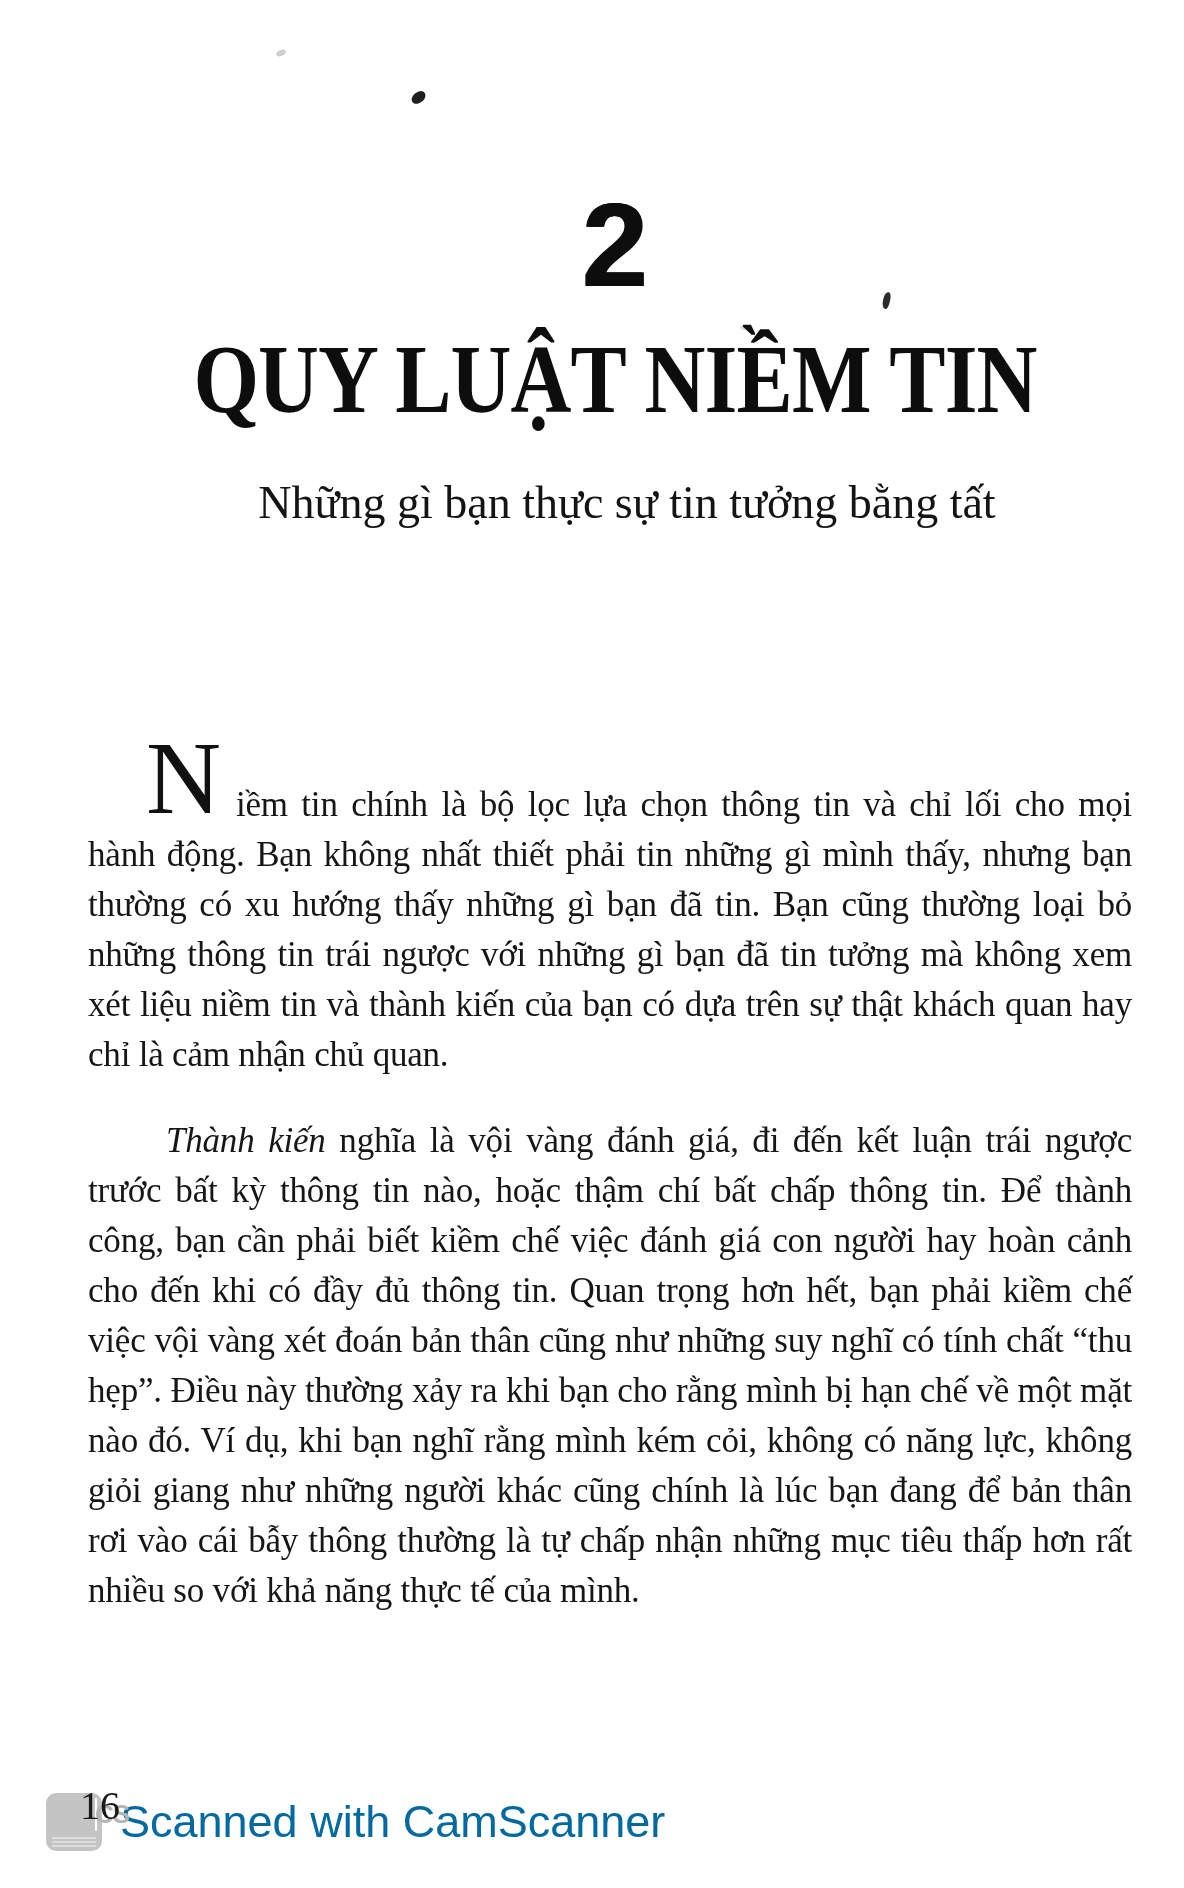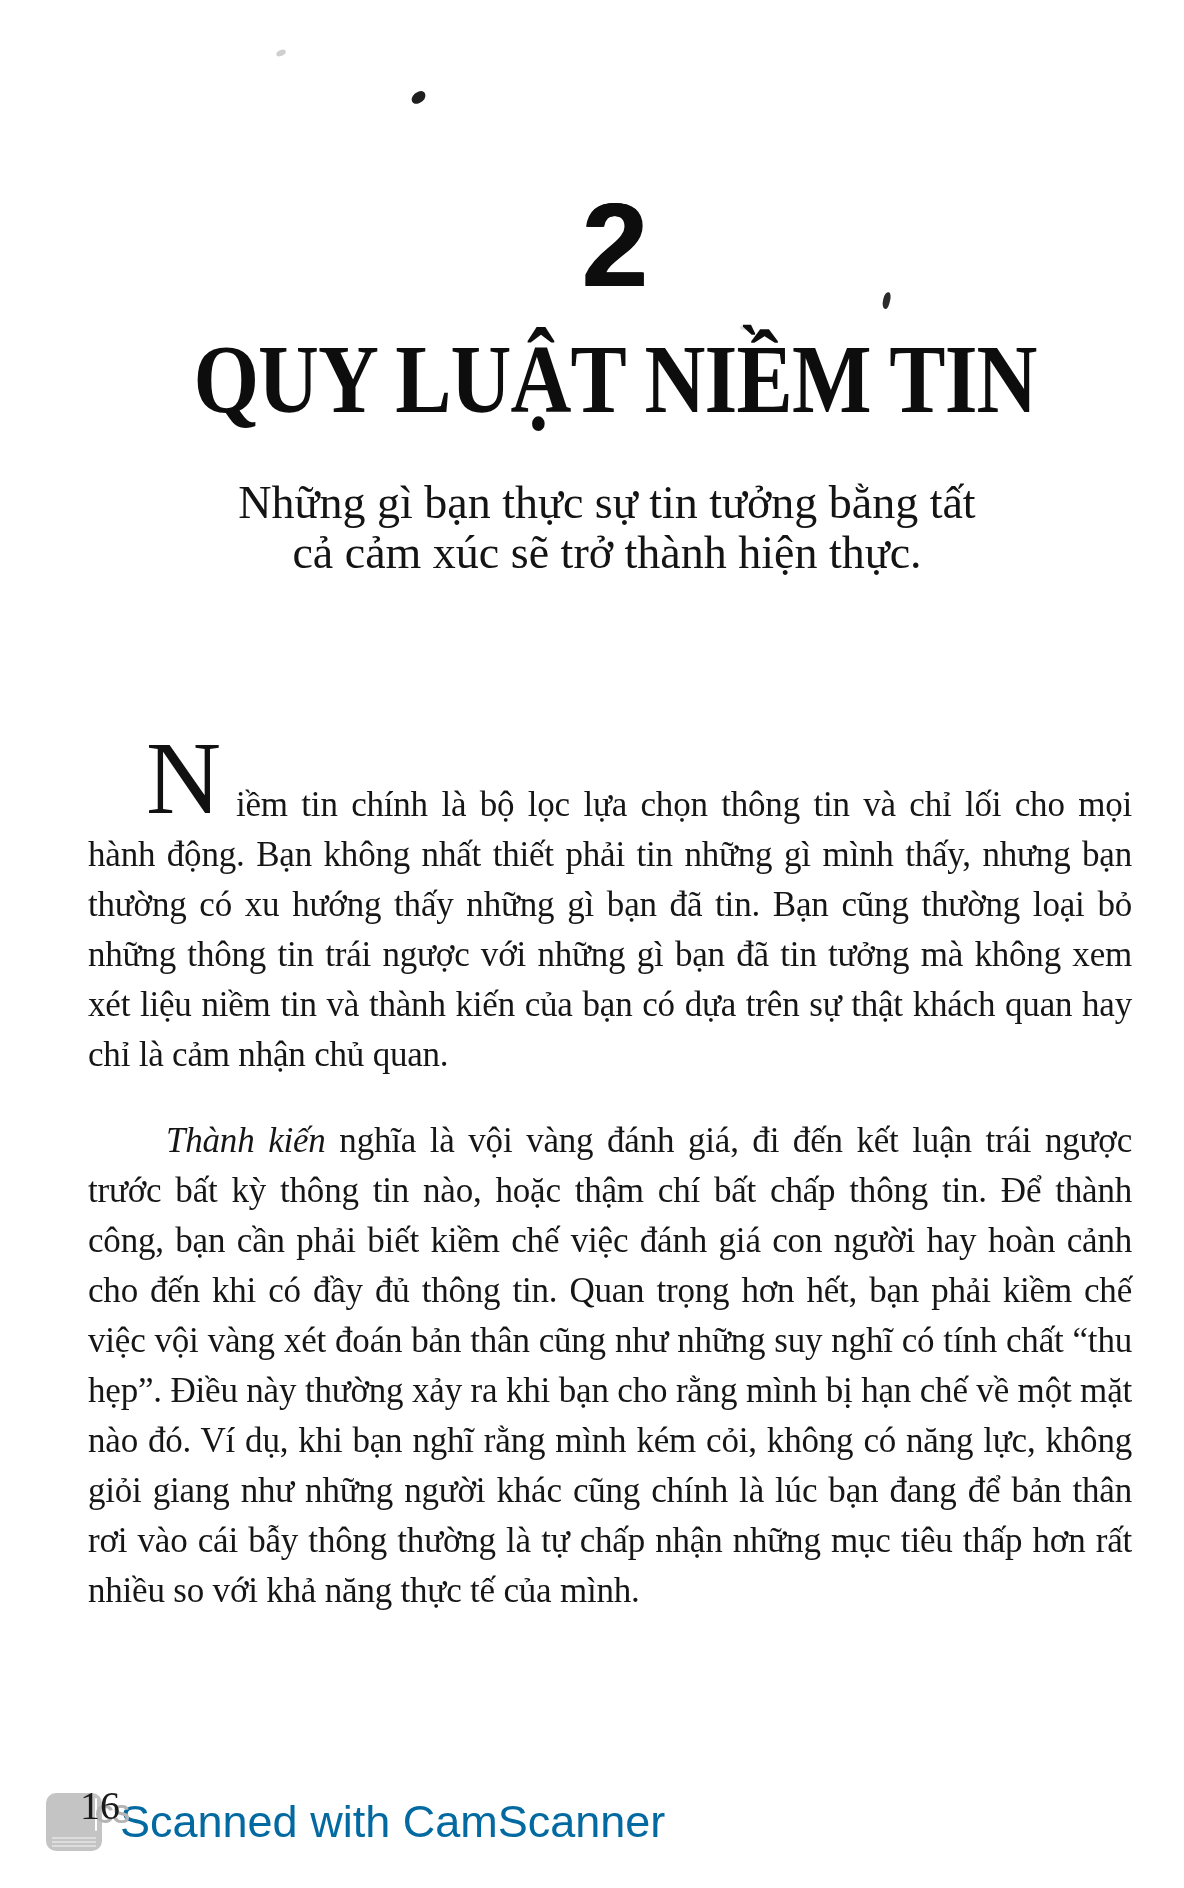--- a/index.html
+++ b/index.html
@@ -32,21 +32,21 @@
     text-align:center;
     font-weight:bold;
     font-size:98px;line-height:1.05;
     color:#0d0d0d;
     transform:scaleX(0.86);
     transform-origin:50% 0;
     white-space:nowrap;
     letter-spacing:-1px;
   }
   .subtitle{
-    position:absolute;left:72px;top:478px;width:1070px;
+    position:absolute;left:92px;top:478px;width:1070px;
     text-align:center;
     font-size:46px;line-height:50px;
     color:#141414;
   }
   .body-col{
     position:absolute;left:80px;top:772px;width:1060px;
     font-size:35px;line-height:50px;
     letter-spacing:-0.2px;
     text-align:justify;
     color:#161616;
@@ -109,21 +109,20 @@
 
   <div class="chapter-number">2</div>
 
   <div class="speck s3"></div>
   <div class="speck s4"></div>
 
   <h1 class="title">QUY LUẬT NIỀM TIN</h1>
 
   <div class="subtitle">
     <div>Những gì bạn thực sự tin tưởng bằng tất</div>
-    <div>cả cảm xúc sẽ trở thành hiện thực.</div>
   </div>
 
   <div class="body-col">
     <span class="dropcap">N</span>
     <p class="para1"><span>iềm tin chính là bộ lọc lựa chọn thông tin và chỉ lối cho mọi hành động. Bạn không nhất thiết phải tin những gì mình thấy, nhưng bạn thường có xu hướng thấy những gì bạn đã tin. Bạn cũng thường loại bỏ những thông tin trái ngược với những gì bạn đã tin tưởng mà không xem xét liệu niềm tin và thành kiến của bạn có dựa trên sự thật khách quan hay chỉ là cảm nhận chủ quan.</span></p>
     <p class="para2"><i>Thành kiến</i><span> nghĩa là vội vàng đánh giá, đi đến kết luận trái ngược trước bất kỳ thông tin nào, hoặc thậm chí bất chấp thông tin. Để thành công, bạn cần phải biết kiềm chế việc đánh giá con người hay hoàn cảnh cho đến khi có đầy đủ thông tin. Quan trọng hơn hết, bạn phải kiềm chế việc vội vàng xét đoán bản thân cũng như những suy nghĩ có tính chất “thu hẹp”. Điều này thường xảy ra khi bạn cho rằng mình bị hạn chế về một mặt nào đó. Ví dụ, khi bạn nghĩ rằng mình kém cỏi, không có năng lực, không giỏi giang như những người khác cũng chính là lúc bạn đang để bản thân rơi vào cái bẫy thông thường là tự chấp nhận những mục tiêu thấp hơn rất nhiều so với khả năng thực tế của mình.</span></p>
   </div>
 
   <div class="page-number">16</div>
 

